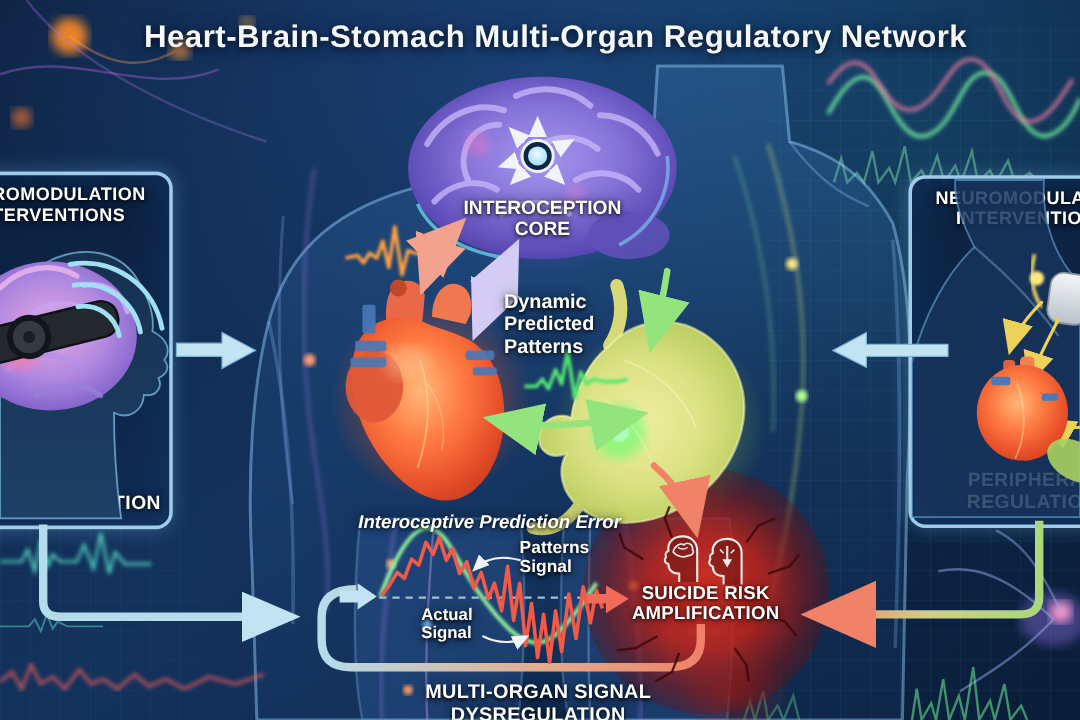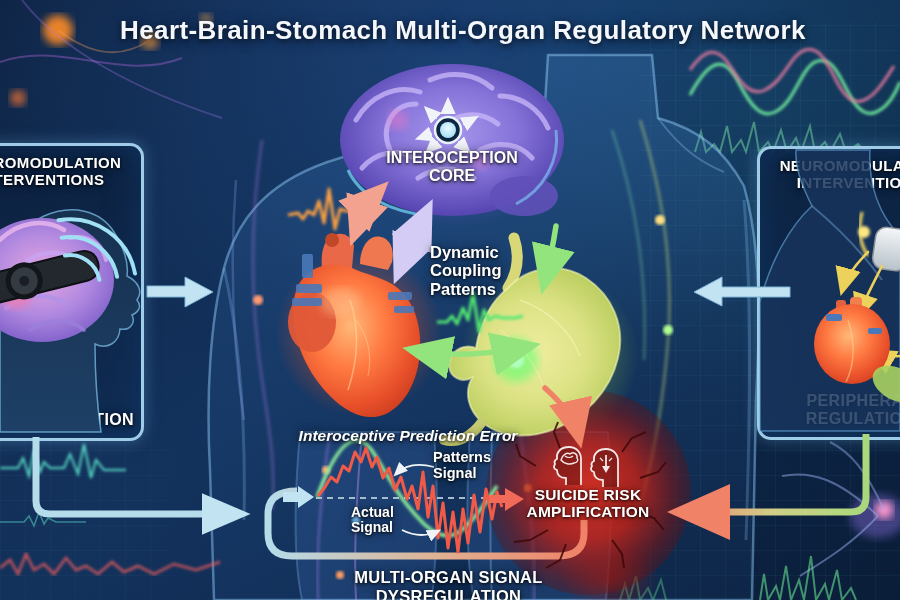--- a/index.html
+++ b/index.html
@@ -30,22 +30,22 @@
   .panel-heading{position:absolute;top:9px;left:0;width:100%;text-align:center;
     font-size:15px;font-weight:bold;letter-spacing:.4px;line-height:1.12;color:#ffffff;
     text-shadow:0 1px 3px rgba(0,0,0,.85),0 0 8px rgba(0,0,0,.5);}
   .panel-footer{position:absolute;bottom:9px;left:0;width:100%;text-align:center;
     font-size:16px;font-weight:bold;letter-spacing:.4px;color:#ffffff;
     text-shadow:0 1px 3px rgba(0,0,0,.85),0 0 8px rgba(0,0,0,.5);}
   .title{left:0;top:15px;width:900px;text-align:center;font-size:26px;font-weight:bold;
     letter-spacing:.4px;color:#f4f7fb;text-shadow:0 2px 6px rgba(0,0,0,.7),0 0 14px rgba(20,40,80,.8);margin-left:13px;}
   .txt{position:absolute;font-weight:bold;color:#ffffff;
     text-shadow:0 1px 3px rgba(0,0,0,.9),0 0 9px rgba(0,0,0,.6);}
-  .t-interoception{left:352px;top:149px;width:200px;text-align:center;font-size:16px;line-height:1.13;}
-  .t-coupling{left:420px;top:243px;font-size:16.5px;line-height:1.12;margin-left:10px;}
+  .t-interoception{left:352px;top:165px;width:200px;text-align:center;font-size:16px;line-height:1.13;}
+  .t-coupling{left:420px;top:243px;font-size:16.5px;line-height:1.12;}
   .t-pred-title{left:296px;top:427px;width:224px;text-align:center;font-size:15.5px;font-style:italic;}
   .t-predicted{left:433px;top:450px;font-size:14.5px;line-height:1.1;}
   .t-actual{left:351px;top:505px;font-size:14px;line-height:1.1;}
   .t-risk{left:500px;top:486px;width:176px;text-align:center;font-size:15.5px;line-height:1.1;letter-spacing:.2px;}
   .t-bottom{left:286px;top:568px;width:325px;text-align:center;font-size:16.5px;letter-spacing:.3px;}
 </style>
 </head>
 <body>
 
 <div class="stage">
@@ -396,21 +396,21 @@
 
   <div class="abs title">Heart-Brain-Stomach Multi-Organ Regulatory Network</div>
 
   <div class="txt t-interoception">
     <div>INTEROCEPTION</div>
     <div>CORE</div>
   </div>
 
   <div class="txt t-coupling">
     <div>Dynamic</div>
-    <div>Coupling</div>
+    <div>Predicted</div>
     <div>Patterns</div>
   </div>
 
   <div class="txt t-pred-title">Interoceptive Prediction Error</div>
 
   <div class="txt t-predicted">
     <div>Patterns</div>
     <div>Signal</div>
   </div>
 

